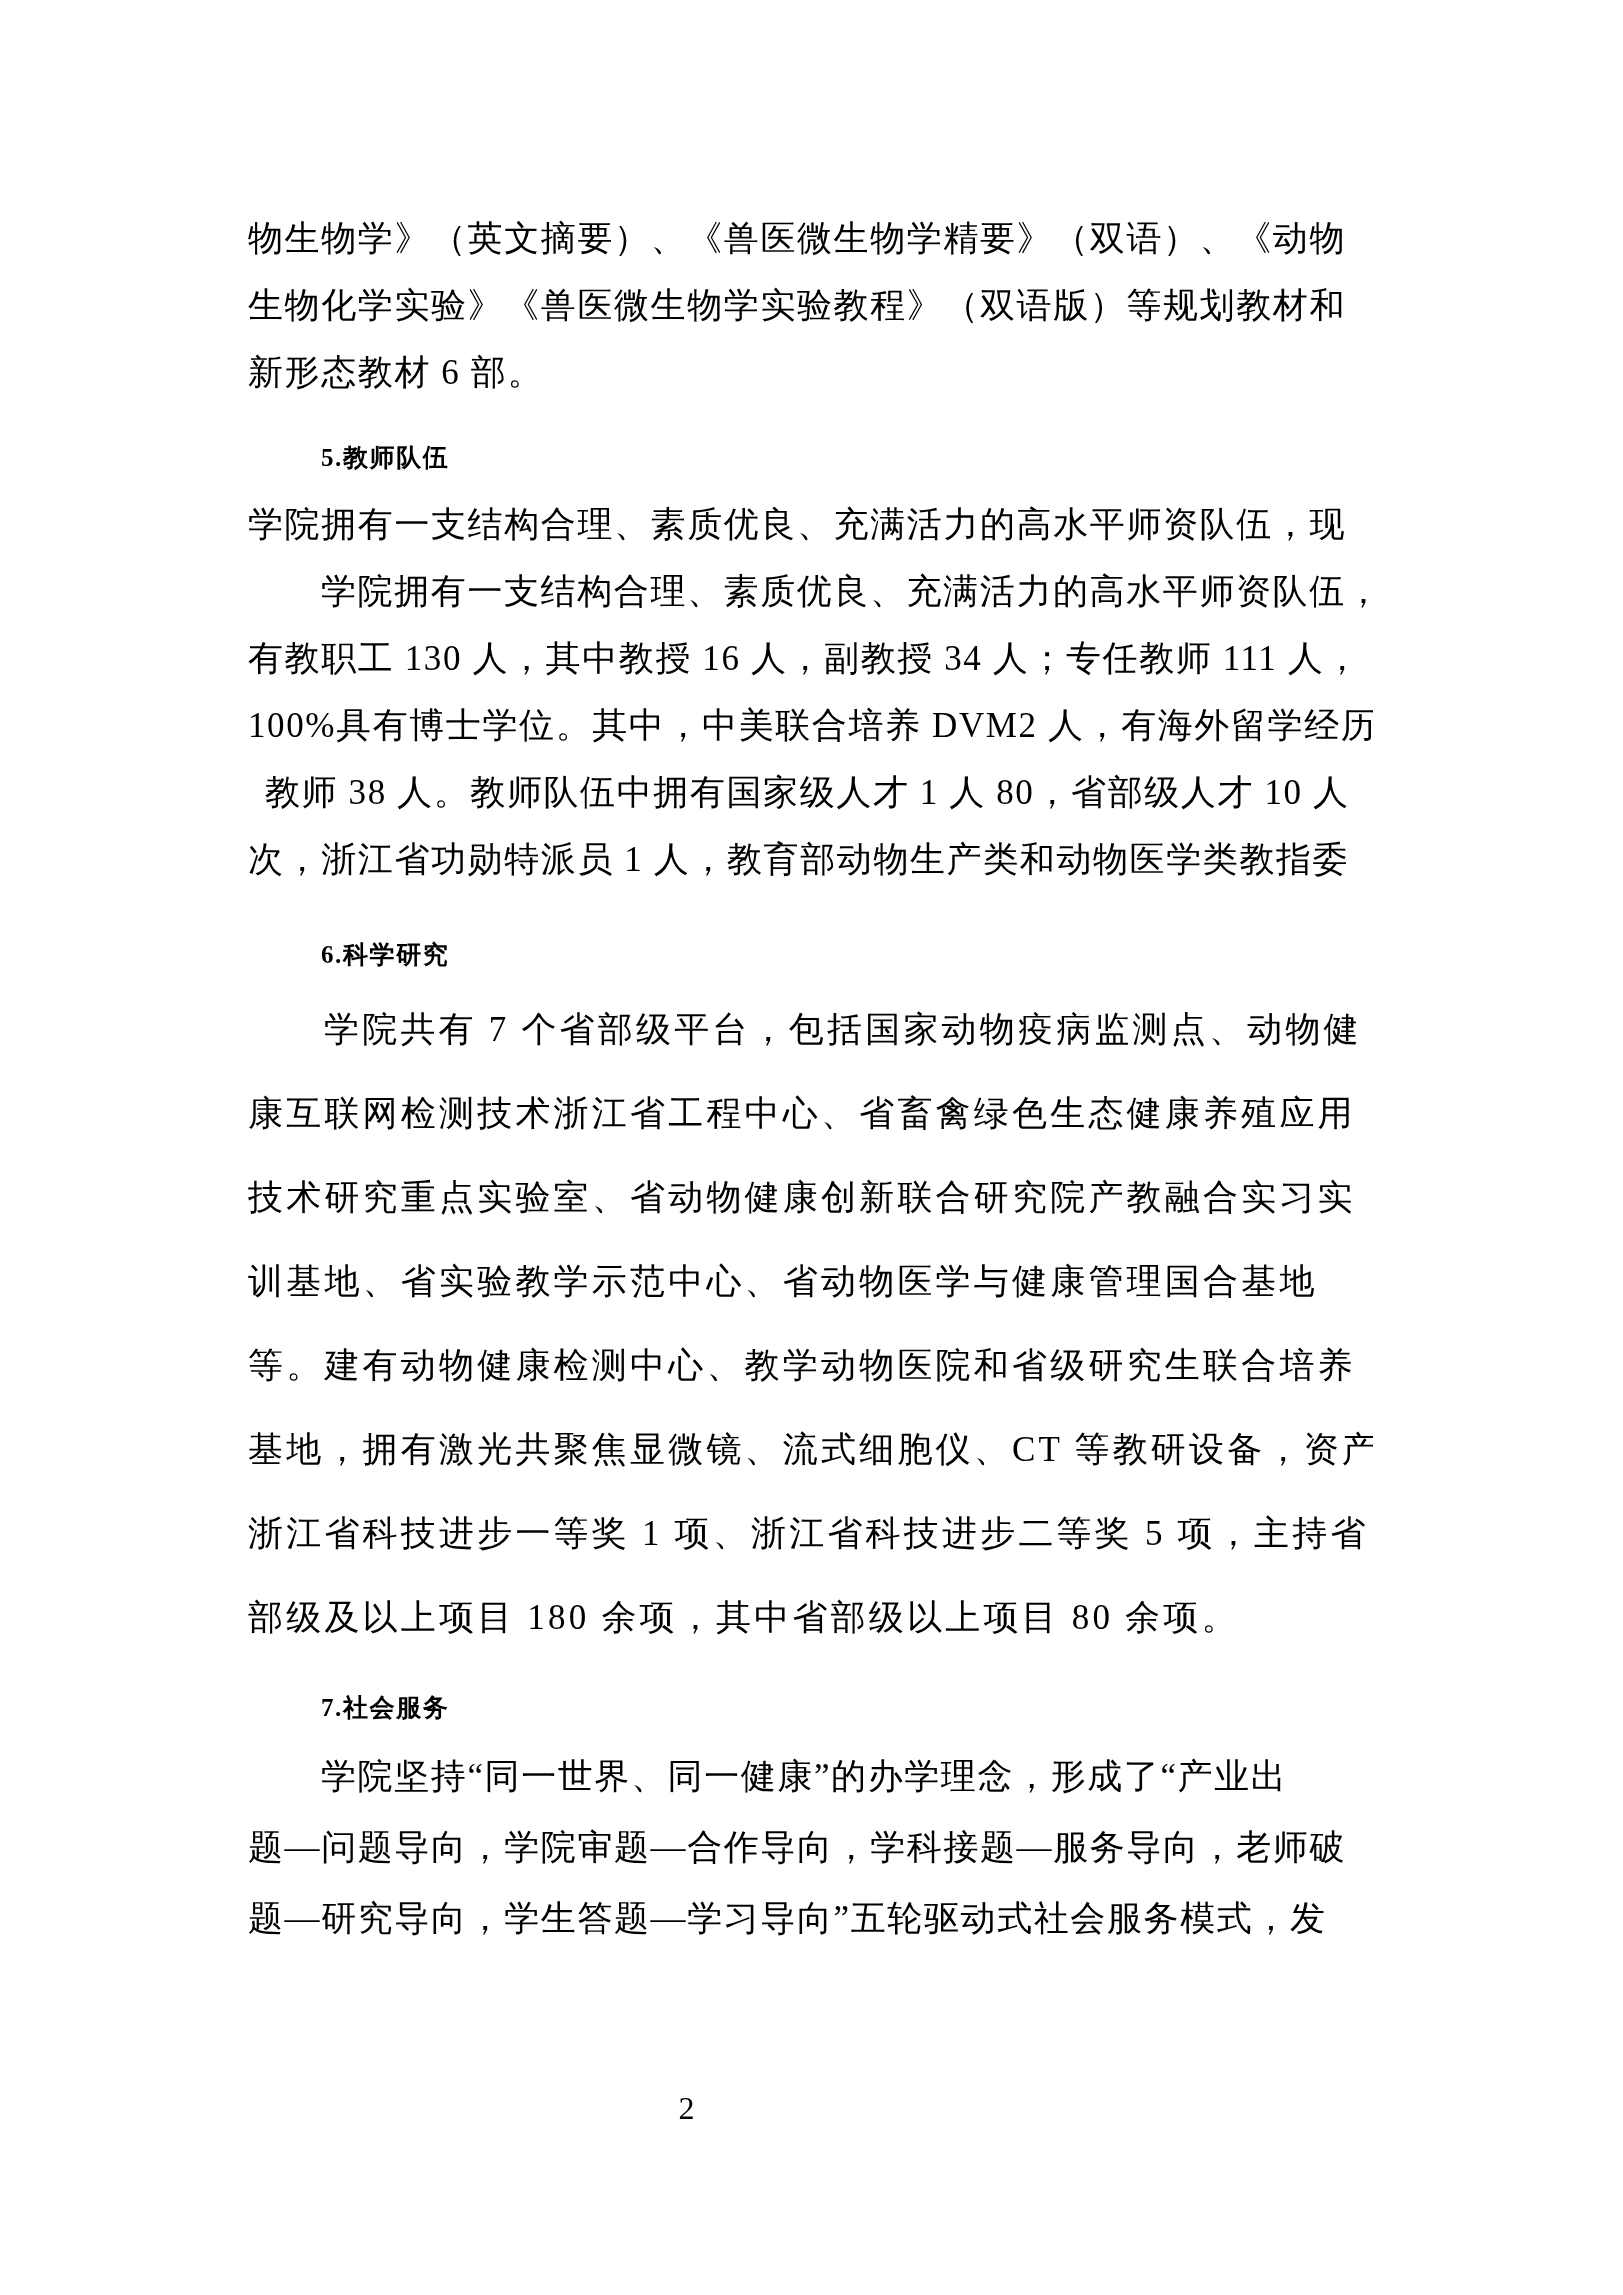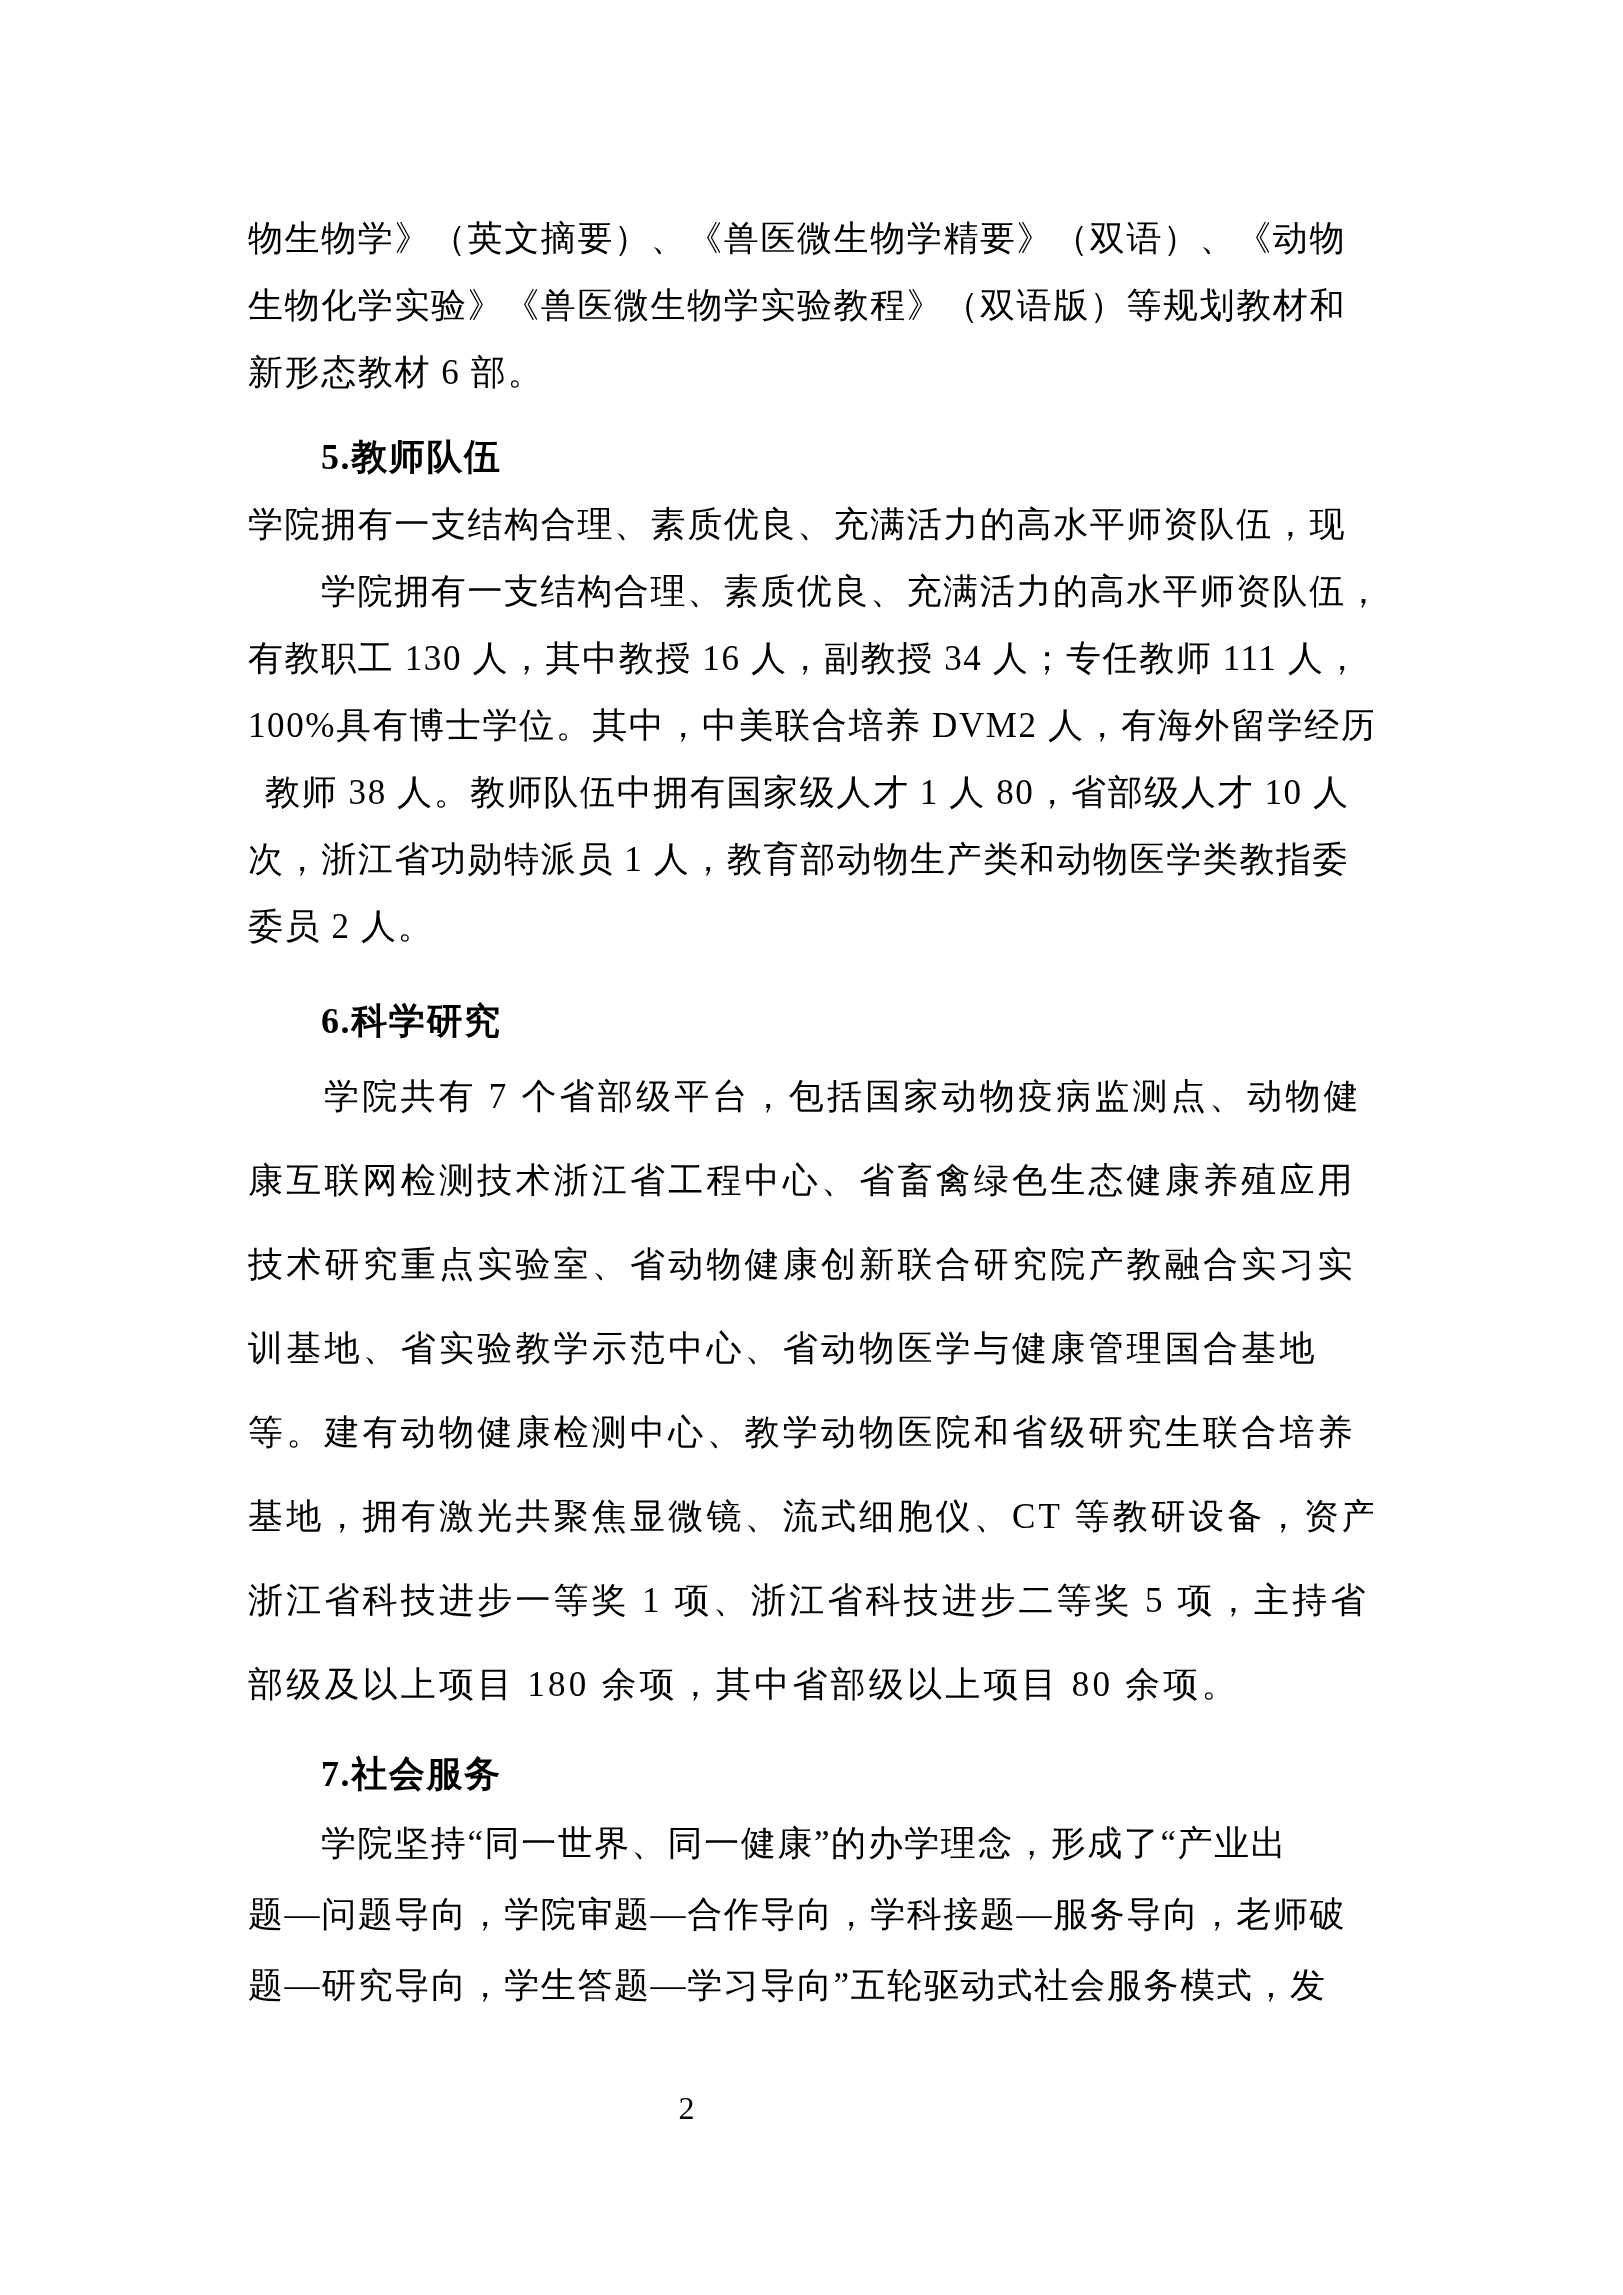--- a/index.html
+++ b/index.html
@@ -27,21 +27,21 @@
     font-size: 35px;
     white-space: nowrap;
     overflow: visible;
     text-align: left;
   }
   .para.normal .line { letter-spacing: 1.6px; }
   .para.wide .line { letter-spacing: 3.2px; }
   .para.normal .line.ind { padding-left: 73px; }
   .para.wide .line.ind { padding-left: 76px; }
   .heading {
-    font-size: 36px;
+    font-size: 25px;
     font-weight: bold;
     line-height: 67px;
     letter-spacing: 1.6px;
     padding-left: 73px;
     white-space: nowrap;
   }
   [data-name="heading-5"] { margin-top: 18px; }
   [data-name="heading-6"] { margin-top: 28px; }
   [data-name="heading-7"] { margin-top: 13.5px; }
   .page-number {
@@ -65,21 +65,20 @@
         <div class="line" data-name="text-line" style="line-height: 67px;">新形态教材 6 部。</div>
       </div>
       <div class="heading" data-name="heading-5">5.教师队伍</div>
       <div class="para normal" data-name="para-faculty">
         <div class="line" data-name="text-line" style="line-height: 67px;">学院拥有一支结构合理、素质优良、充满活力的高水平师资队伍，现</div>
         <div class="line ind" data-name="text-line" style="line-height: 67px;">学院拥有一支结构合理、素质优良、充满活力的高水平师资队伍，</div>
         <div class="line" data-name="text-line" style="line-height: 67px;">有教职工 130 人，其中教授 16 人，副教授 34 人；专任教师 111 人，</div>
         <div class="line" data-name="text-line" style="line-height: 67px;">100%具有博士学位。其中，中美联合培养 DVM2 人，有海外留学经历</div>
         <div class="line" data-name="text-line" style="line-height: 67px; margin-left: 17px;">教师 38 人。教师队伍中拥有国家级人才 1 人 80，省部级人才 10 人</div>
         <div class="line" data-name="text-line" style="line-height: 67px;">次，浙江省功勋特派员 1 人，教育部动物生产类和动物医学类教指委</div>
-        <div class="line" data-name="text-line" style="line-height: 67px;">委员 2 人。</div>
       </div>
       <div class="heading" data-name="heading-6">6.科学研究</div>
       <div class="para wide" data-name="para-research">
         <div class="line ind" data-name="text-line" style="line-height: 84px;">学院共有 7 个省部级平台，包括国家动物疫病监测点、动物健</div>
         <div class="line" data-name="text-line" style="line-height: 84px;">康互联网检测技术浙江省工程中心、省畜禽绿色生态健康养殖应用</div>
         <div class="line" data-name="text-line" style="line-height: 84px;">技术研究重点实验室、省动物健康创新联合研究院产教融合实习实</div>
         <div class="line" data-name="text-line" style="line-height: 84px;">训基地、省实验教学示范中心、省动物医学与健康管理国合基地</div>
         <div class="line" data-name="text-line" style="line-height: 84px;">等。建有动物健康检测中心、教学动物医院和省级研究生联合培养</div>
         <div class="line" data-name="text-line" style="line-height: 84px;">基地，拥有激光共聚焦显微镜、流式细胞仪、CT 等教研设备，资产</div>
         <div class="line" data-name="text-line" style="line-height: 84px; text-align: right;">浙江省科技进步一等奖 1 项、浙江省科技进步二等奖 5 项，主持省</div>

